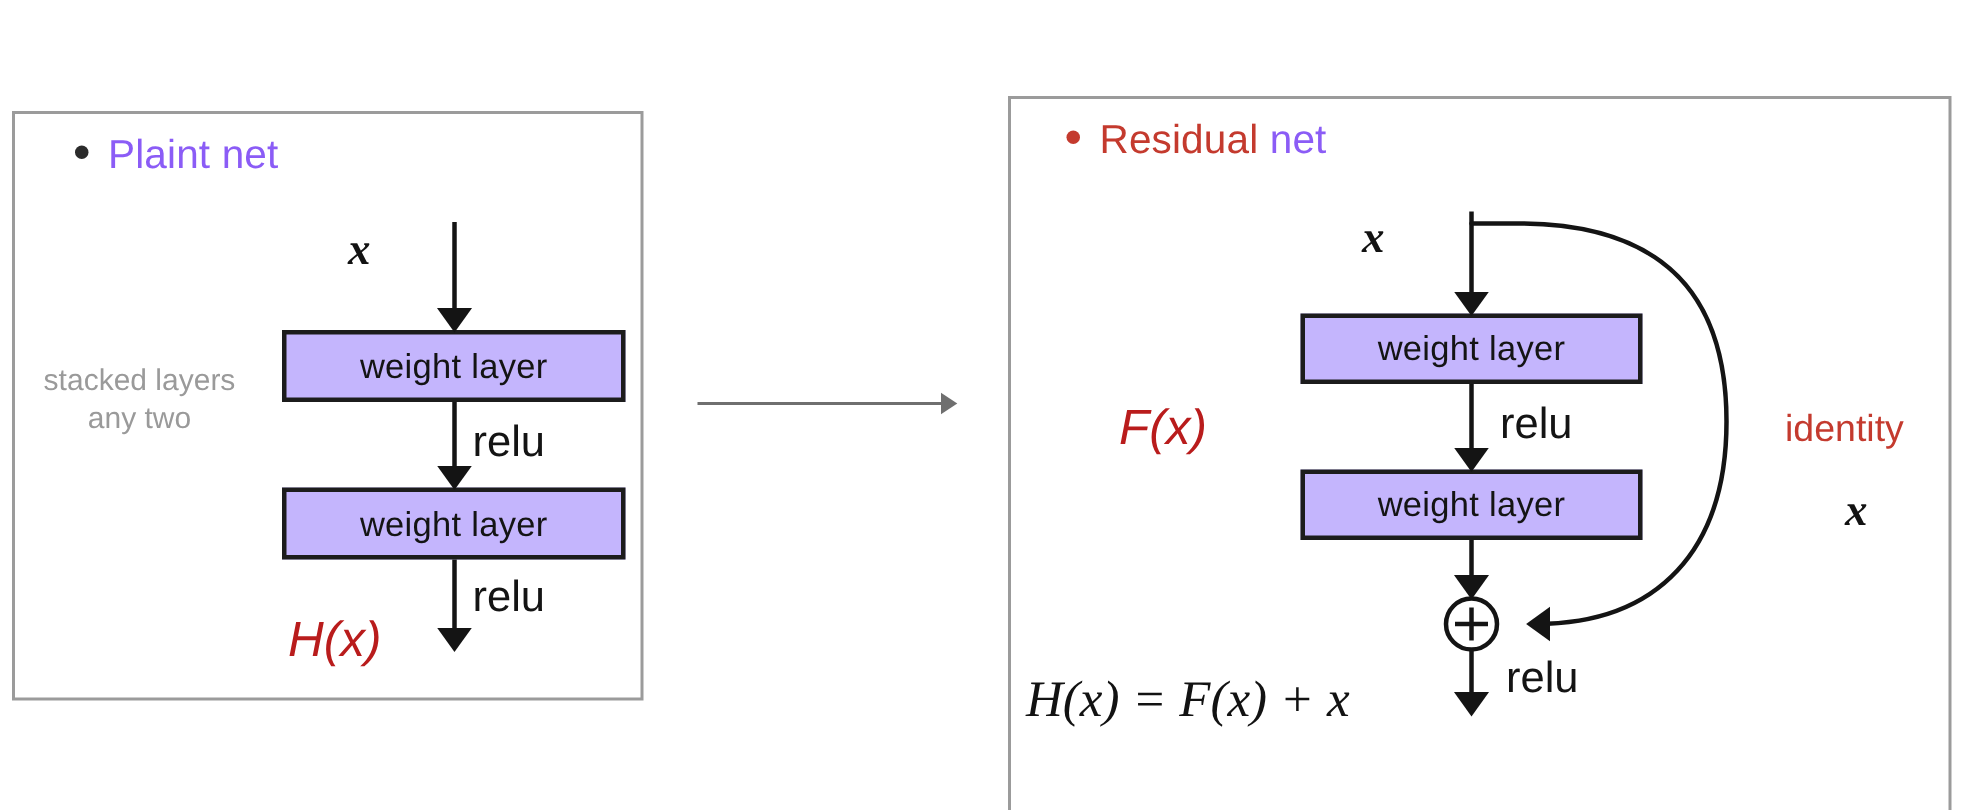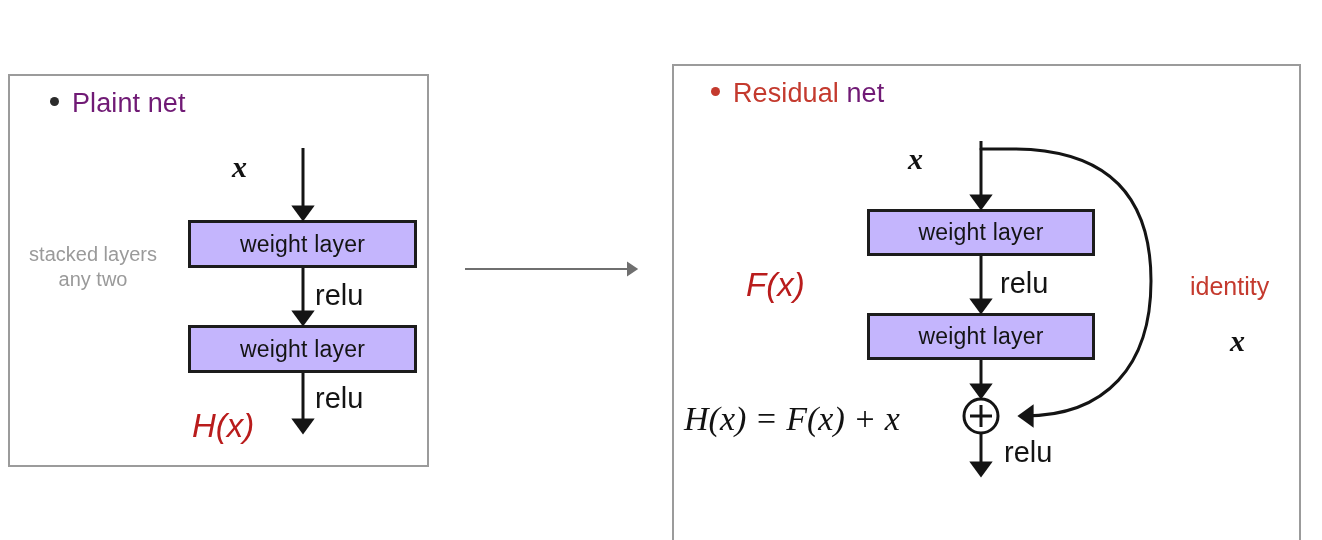--- a/index.html
+++ b/index.html
@@ -59,21 +59,21 @@
     vertical-align: middle;
     width: 9px; height: 9px;
     border-radius: 50%;
     background: #2b2b2b;
     margin-right: 13px;
     position: relative;
     top: -3px;
   }
   .bullet-dot.red { background: #c43a2e; }
   .word-accent { color: #c43a2e; }
-  .word-dark { color: #701a75; }
+  .word-dark { color: #8b5cf6; }
 
   
   .wbox {
     position: absolute;
     border: 3px solid #1c1c1c;
     background: #c4b5fd;
     box-sizing: border-box;
     display: flex;
     align-items: center;
     justify-content: center;
@@ -97,20 +97,21 @@
     font-style: italic;
     font-size: 33px;
     color: #b91c1c;
     text-align: center;
   }
   .lbl-math-big {
     font-family: "Liberation Serif", serif;
     font-style: italic;
     font-size: 34px;
     color: #121212;
+    margin-top: 48px;
   }
   .lbl-var {
     font-family: "Liberation Serif", serif;
     font-style: italic;
     font-size: 30px;
     color: #121212;
     font-weight: 600;
   }
   .lbl-muted {
     font-size: 20px;

